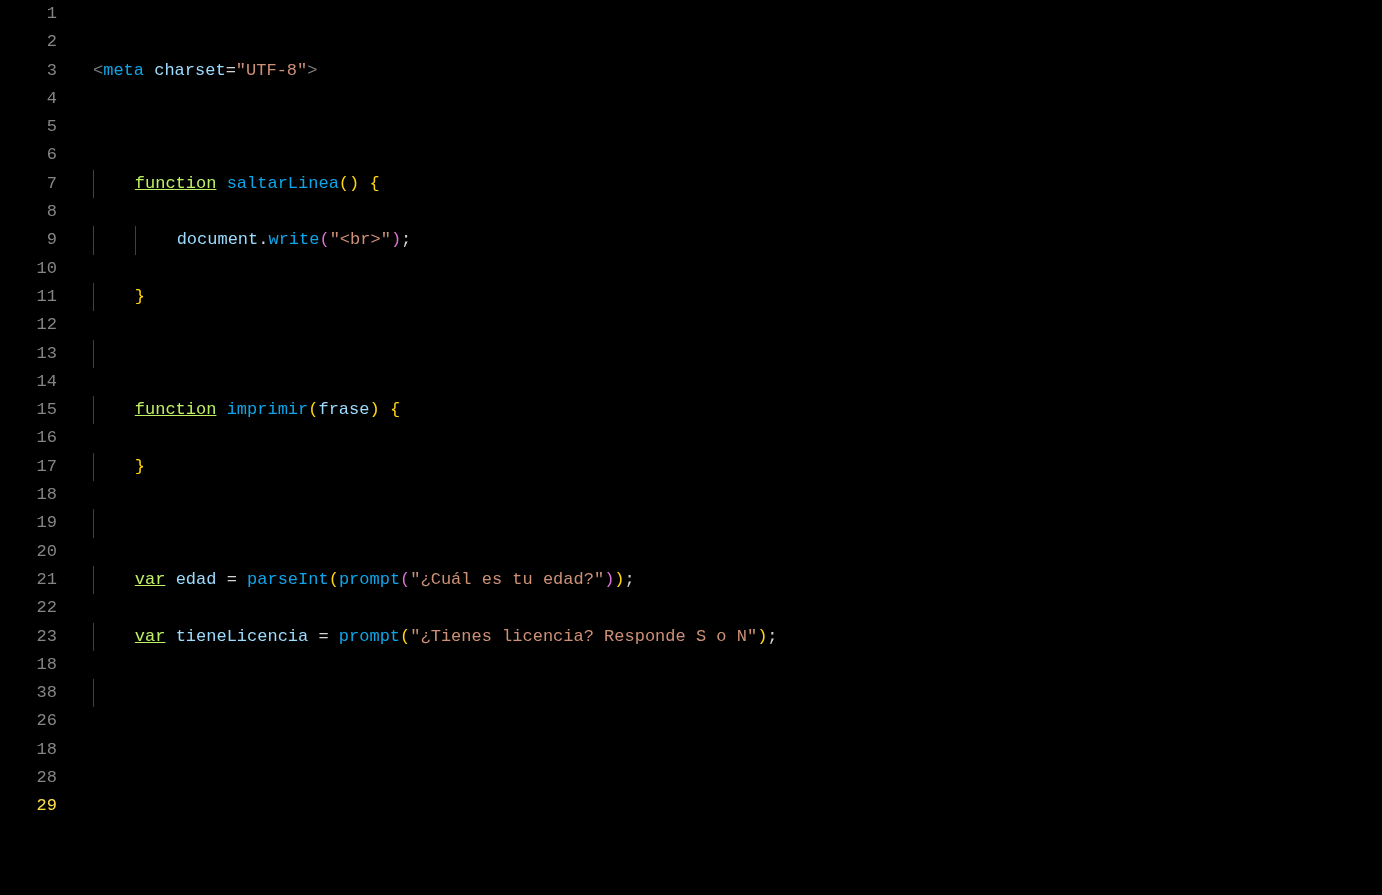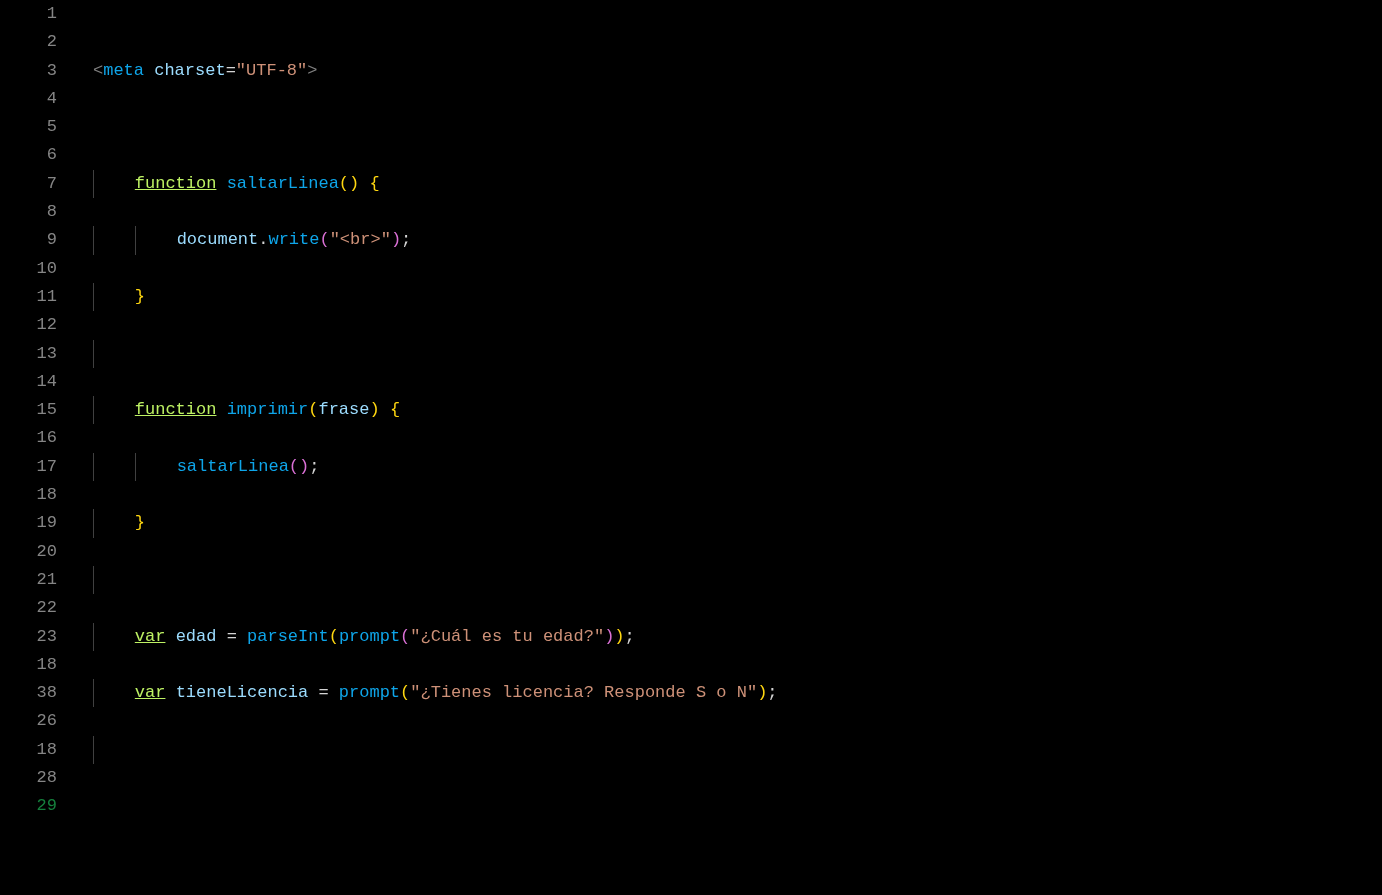--- a/index.html
+++ b/index.html
@@ -24,21 +24,21 @@
     color: #858585;
     user-select: none;
     position: relative;
     padding-top: 0px;
   }
   .gutter .ln {
     height: 28.3px;
     position: relative;
   }
   .gutter .ln.active {
-    color: #15803d;
+    color: #fde047;
   }
   .code {
     flex: 1;
     padding-left: 18px;
     position: relative;
     white-space: pre;
   }
   .code .line {
     height: 28.3px;
     position: relative;
@@ -99,21 +99,20 @@
     </div>
   <div class="code">
 
 <div class="line"><span class="c-punc">&lt;</span><span class="c-tag">meta</span> <span class="c-attr">charset</span><span class="c-op">=</span><span class="c-str"><span>"</span><span>UTF-8</span><span>"</span></span><span class="c-punc">&gt;</span></div>
 <div class="line"></div>
 <div class="line"><span class="indent-guide"></span>    <span class="c-kw">function</span> <span class="c-fn">saltarLinea</span><span class="c-par">(</span><span class="c-par">)</span> <span class="c-par">{</span></div>
 <div class="line"><span class="indent-guide"></span>    <span class="indent-guide"></span>    <span class="c-attr">document</span><span>.</span><span class="c-fn">write</span><span class="c-par2">(</span><span class="c-str">"&lt;br&gt;"</span><span class="c-par2">)</span><span>;</span></div>
 <div class="line"><span class="indent-guide"></span>    <span class="c-par">}</span></div>
 <div class="line"><span class="indent-guide"></span></div>
 <div class="line"><span class="indent-guide"></span>    <span class="c-kw">function</span> <span class="c-fn">imprimir</span><span class="c-par">(</span><span class="c-attr">frase</span><span class="c-par">)</span> <span class="c-par">{</span></div>
-<div class="line"><span class="indent-guide"></span>    <span class="indent-guide"></span>    <span class="c-fn">saltarLinea</span><span class="c-par2">(</span><span class="c-par2">)</span><span>;</span></div>
 <div class="line"><span class="indent-guide"></span>    <span class="c-par">}</span></div>
 <div class="line"><span class="indent-guide"></span></div>
 <div class="line"><span class="indent-guide"></span>    <span class="c-kw">var</span> <span class="c-attr">edad</span> <span>=</span> <span class="c-fn">parseInt</span><span class="c-par">(</span><span class="c-fn">prompt</span><span class="c-par2">(</span><span class="c-str">"¿Cuál es tu edad?"</span><span class="c-par2">)</span><span class="c-par">)</span><span>;</span></div>
 <div class="line"><span class="indent-guide"></span>    <span class="c-kw">var</span> <span class="c-attr">tieneLicencia</span> <span>=</span> <span class="c-fn">prompt</span><span class="c-par">(</span><span class="c-str">"¿Tienes licencia? Responde S o N"</span><span class="c-par">)</span><span>;</span></div>
 <div class="line"><span class="indent-guide"></span></div>
 
 
 
 
 

